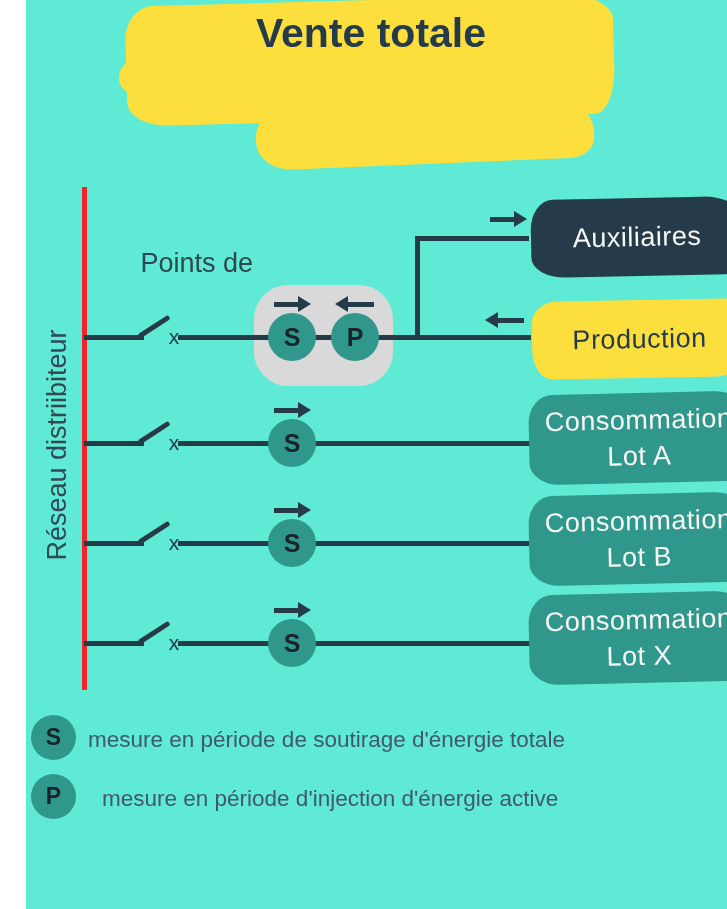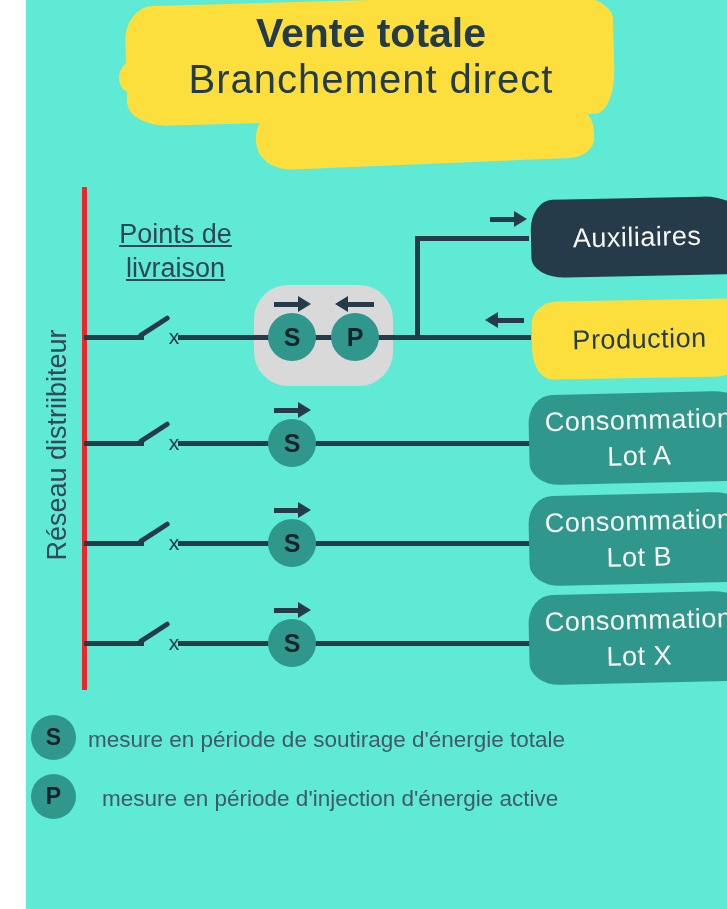--- a/index.html
+++ b/index.html
@@ -21,22 +21,22 @@
        border-radius:50% 40% 50% 45%;}
   .title1{position:absolute;left:103px;top:10px;width:484px;text-align:center;
           font-size:41px;font-weight:800;color:var(--navy,#253b49);}
   .title2{position:absolute;left:103px;top:57px;width:484px;text-align:center;
           font-size:40px;font-weight:400;letter-spacing:1px;color:var(--navy,#253b49);}
 
   
   .redline{position:absolute;left:56px;top:187px;width:5px;height:503px;background:var(--red,#f1242b);}
   .vlabel{position:absolute;left:-116px;top:427px;width:300px;height:36px;transform:rotate(-90deg);
           text-align:center;font-size:27px;color:#33495a;white-space:nowrap;}
-  .dplabel{position:absolute;left:72px;top:218px;width:155px;text-align:center;
-           font-size:27px;line-height:1.25;color:#2e4756;text-decoration:underline;}
+  .dplabel{position:absolute;left:72px;top:247px;width:155px;text-align:right;
+           font-size:27px;line-height:1.25;color:#2e4756;}
 
   
   .hline{position:absolute;height:5px;background:var(--navy,#253b49);}
   .vline{position:absolute;width:5px;background:var(--navy,#253b49);}
   .diag{position:absolute;width:36px;height:5px;background:var(--navy,#253b49);border-radius:2px;
         transform:rotate(-33deg);transform-origin:left center;}
   .swx{position:absolute;width:22px;text-align:center;font-size:21px;line-height:26px;color:var(--navy,#253b49);}
 
   
   .meter{position:absolute;width:48px;height:48px;border-radius:50%;background:var(--teal,#2f978b);
@@ -70,28 +70,26 @@
 </style>
 </head>
 <body>
 
 <div class="canvas">
 
   <div class="hl hl1"></div>
   <div class="hl hl2"></div>
   <div class="hl hl3"></div>
   <div class="title1">Vente totale</div>
-  <div class="title2">Branchement direct</div>
 
   <div class="redline"></div>
   <div class="vlabel">Réseau distriibiteur</div>
 
   <div class="dplabel">
     <div>Points de</div>
-    <div>livraison</div>
   </div>
 
   <div class="graybox"></div>
 
   <div class="hline" style="left:58px;top:335px;width:60px;"></div>
   <div class="diag" style="left:113px;top:334px;"></div>
   <div class="swx" style="left:137px;top:324px;">x</div>
   <div class="hline" style="left:152px;top:335px;width:353px;"></div>
   <div class="vline" style="left:389px;top:236px;height:104px;"></div>
   <div class="hline" style="left:389px;top:236px;width:114px;"></div>

